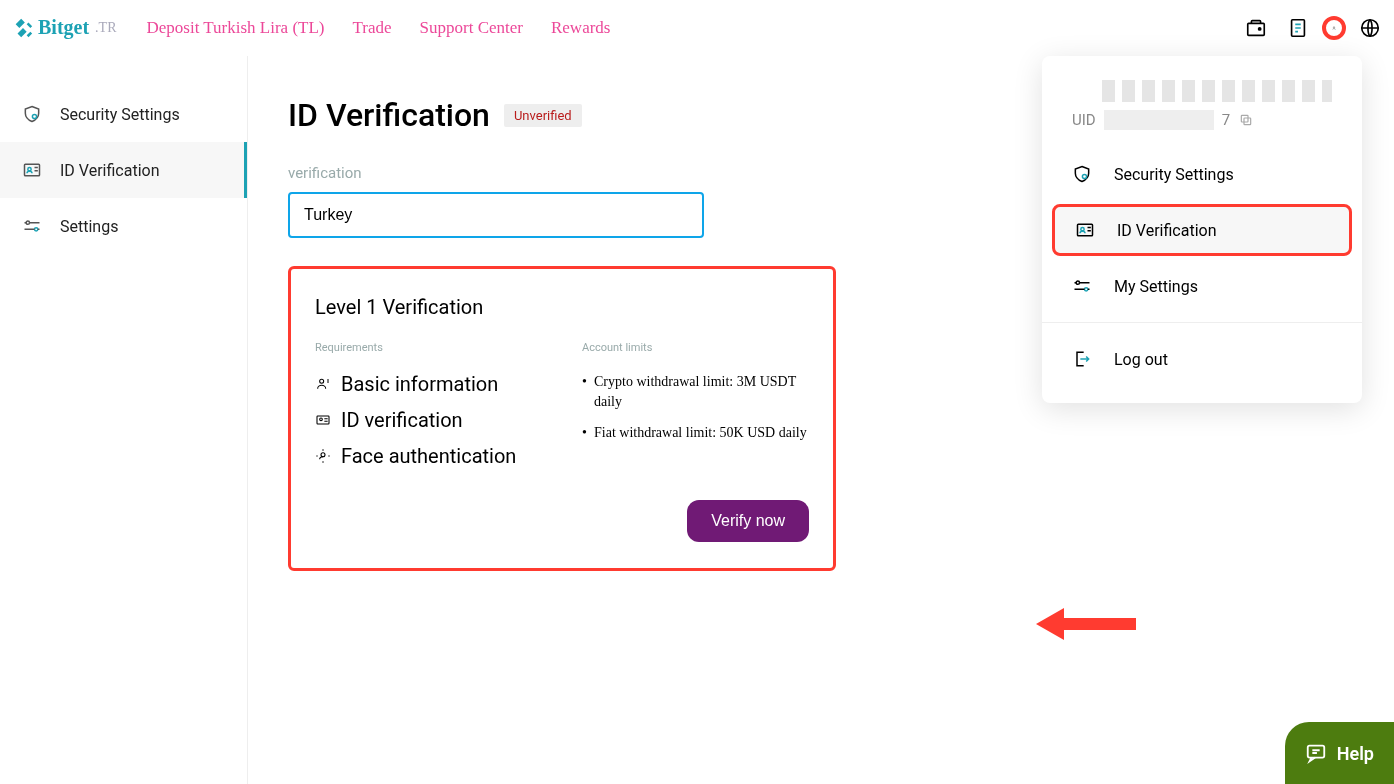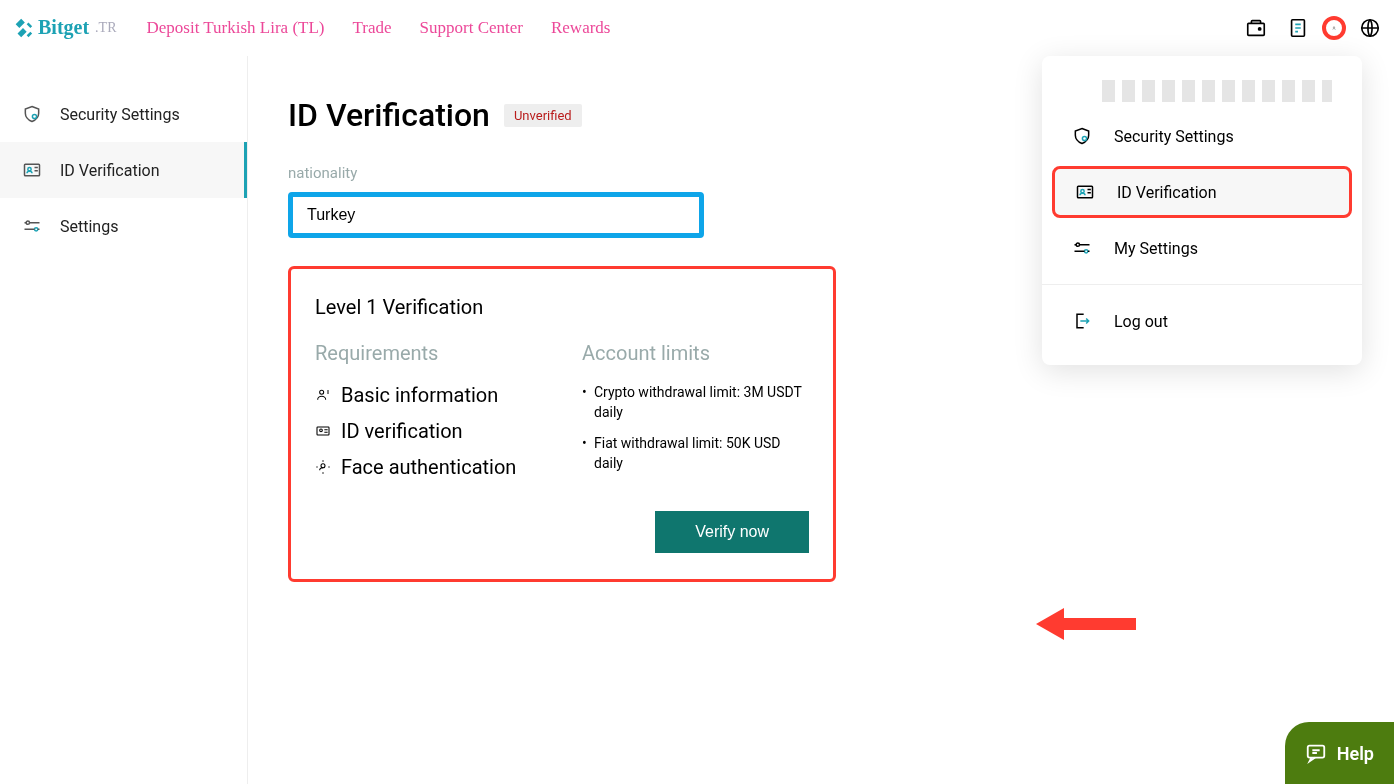--- a/index.html
+++ b/index.html
@@ -21,32 +21,32 @@
   .side-item { display: flex; align-items: center; gap: 18px; padding: 18px 22px; font-size: 16px; color: #222; cursor: pointer; position: relative; }
   .side-item.active { background: #f7f7f7; border-right: 3px solid #1DA2B4; }
   .side-icon { width: 20px; height: 20px; display:flex; align-items:center; justify-content:center; }
 
   
   .main { flex: 1; padding: 40px 0 0 40px; position: relative; }
   .title-row { display: flex; align-items: center; gap: 14px; margin-bottom: 30px; }
   .page-title { font-size: 32px; font-weight: 500; }
   .badge-unverified { background: #eee; color: #b91c1c; font-size: 13px; padding: 4px 10px; border-radius: 2px; }
   .field-label { color: #9aa; font-size: 15px; margin-bottom: 10px; }
-  .field-input { width: 416px; height: 46px; border: 5px solid #0ea5e9; border-radius: 4px; padding: 0 14px; font-size: 16px; background:#fff; }
+  .field-input { width: 416px; height: 46px; border: 2px solid #0ea5e9; border-radius: 4px; padding: 0 14px; font-size: 16px; background:#fff; }
 
   
   .verif-card { width: 548px; margin-top: 28px; border: 3px solid #FF3B30; border-radius: 6px; padding: 26px 24px; position: relative; }
   .card-title { font-size: 20px; margin-bottom: 22px; }
   .two-col { display: flex; gap: 40px; }
   .col { flex: 1; }
-  .col-head { color: #9aa; font-size: 20px; margin-bottom: 18px; }
+  .col-head { color: #9aa; font-size: 11px; margin-bottom: 18px; }
   .req-item { display:flex; align-items:center; gap:10px; font-size:20px; margin-bottom:12px; }
-  .lim-item { font-size:14px; margin-bottom:12px; padding-left:12px; position:relative; line-height:1.4; }
+  .lim-item { font-size:14px; margin-bottom:12px; padding-left:12px; position:relative; line-height:1.4;font-family:Liberation Serif, serif; }
   .lim-item::before { content:"•"; position:absolute; left:0; }
-  .verify-btn { background:#0f766e; color:#fff; border:none; padding:12px 40px; font-size:16px; border-radius:0; cursor:pointer; margin-top:20px; float:right; }
+  .verify-btn { background:#701a75; color:#fff; border:none; padding:12px 24px; font-size:16px; border-radius:12px; cursor:pointer; margin-top:20px; float:right; }
 
   
   .arrow-ann { position:absolute; left: 788px; top: 548px; }
 
   
   .dropdown { position:absolute; top:56px; right:32px; width:320px; background:#fff; border-radius:8px; box-shadow:0 6px 30px rgba(0,0,0,.12); padding:24px 0 18px; z-index:10; }
   .dd-redact1 { height:22px; margin:0 30px 8px 60px; background:repeating-linear-gradient(90deg,#e5e5e5 0 13px,#fff 13px 20px); }
   .dd-uid { display:flex; align-items:center; gap:8px; padding:0 30px 18px; color:#888; font-size:15px; }
   .dd-redact2 { flex:1; height:20px; max-width:110px; background:#eee; }
   .dd-item { display:flex; align-items:center; gap:22px; padding:16px 30px; font-size:16px; cursor:pointer; position:relative; }
@@ -101,20 +101,29 @@
       <svg width="22" height="22" viewBox="0 0 24 24" fill="none" stroke="#000" stroke-width="1.8">
           <circle cx="12" cy="12" r="9"></circle>
           <path d="M3 12h18M12 3c3 3 3 15 0 18M12 3c-3 3-3 15 0 18"></path>
         </svg>
     </div>
   </div>
 </div>
 
 <div class="dropdown">
   <div class="dd-redact1"></div>
+  <div class="dd-uid">
+    <span>UID</span>
+    <div class="dd-redact2"></div>
+    <span>7</span>
+    <svg width="16" height="16" viewBox="0 0 24 24" fill="none" stroke="#aaa" stroke-width="1.8">
+        <rect x="9" y="9" width="10" height="10" rx="1"></rect>
+        <rect x="5" y="5" width="10" height="10" rx="1"></rect>
+      </svg>
+  </div>
   <div class="dd-item">
     <svg width="20" height="20" viewBox="0 0 24 24" fill="none" stroke="#000" stroke-width="1.8">
         <path d="M12 3l8 3v5c0 5-3.5 8-8 10-4.5-2-8-5-8-10V6l8-3z"></path>
         <circle cx="15" cy="15" r="2.5" stroke="#1DA2B4"></circle>
       </svg>
     <span>Security Settings</span>
   </div>
   <div class="dd-item hl">
     <svg width="20" height="20" viewBox="0 0 24 24" fill="none" stroke="#000" stroke-width="1.8">
         <rect x="3" y="5" width="18" height="14" rx="1"></rect>
@@ -176,21 +185,21 @@
       </span>
       <span>Settings</span>
     </div>
   </div>
 
   <div class="main">
     <div class="title-row">
       <h1 class="page-title">ID Verification</h1>
       <span class="badge-unverified">Unverified</span>
     </div>
-    <div class="field-label">nationality</div>
+    <div class="field-label">verification</div>
     <input class="field-input" readonly="" value="Turkey" style="">
 
     <div class="verif-card clearfix">
       <div class="card-title">Level 1 Verification</div>
       <div class="two-col">
         <div class="col">
           <div class="col-head">Requirements</div>
           <div class="req-item">
             <svg width="16" height="16" viewBox="0 0 24 24" fill="none" stroke="#000" stroke-width="1.6">
                 <circle cx="10" cy="8" r="3"></circle>

